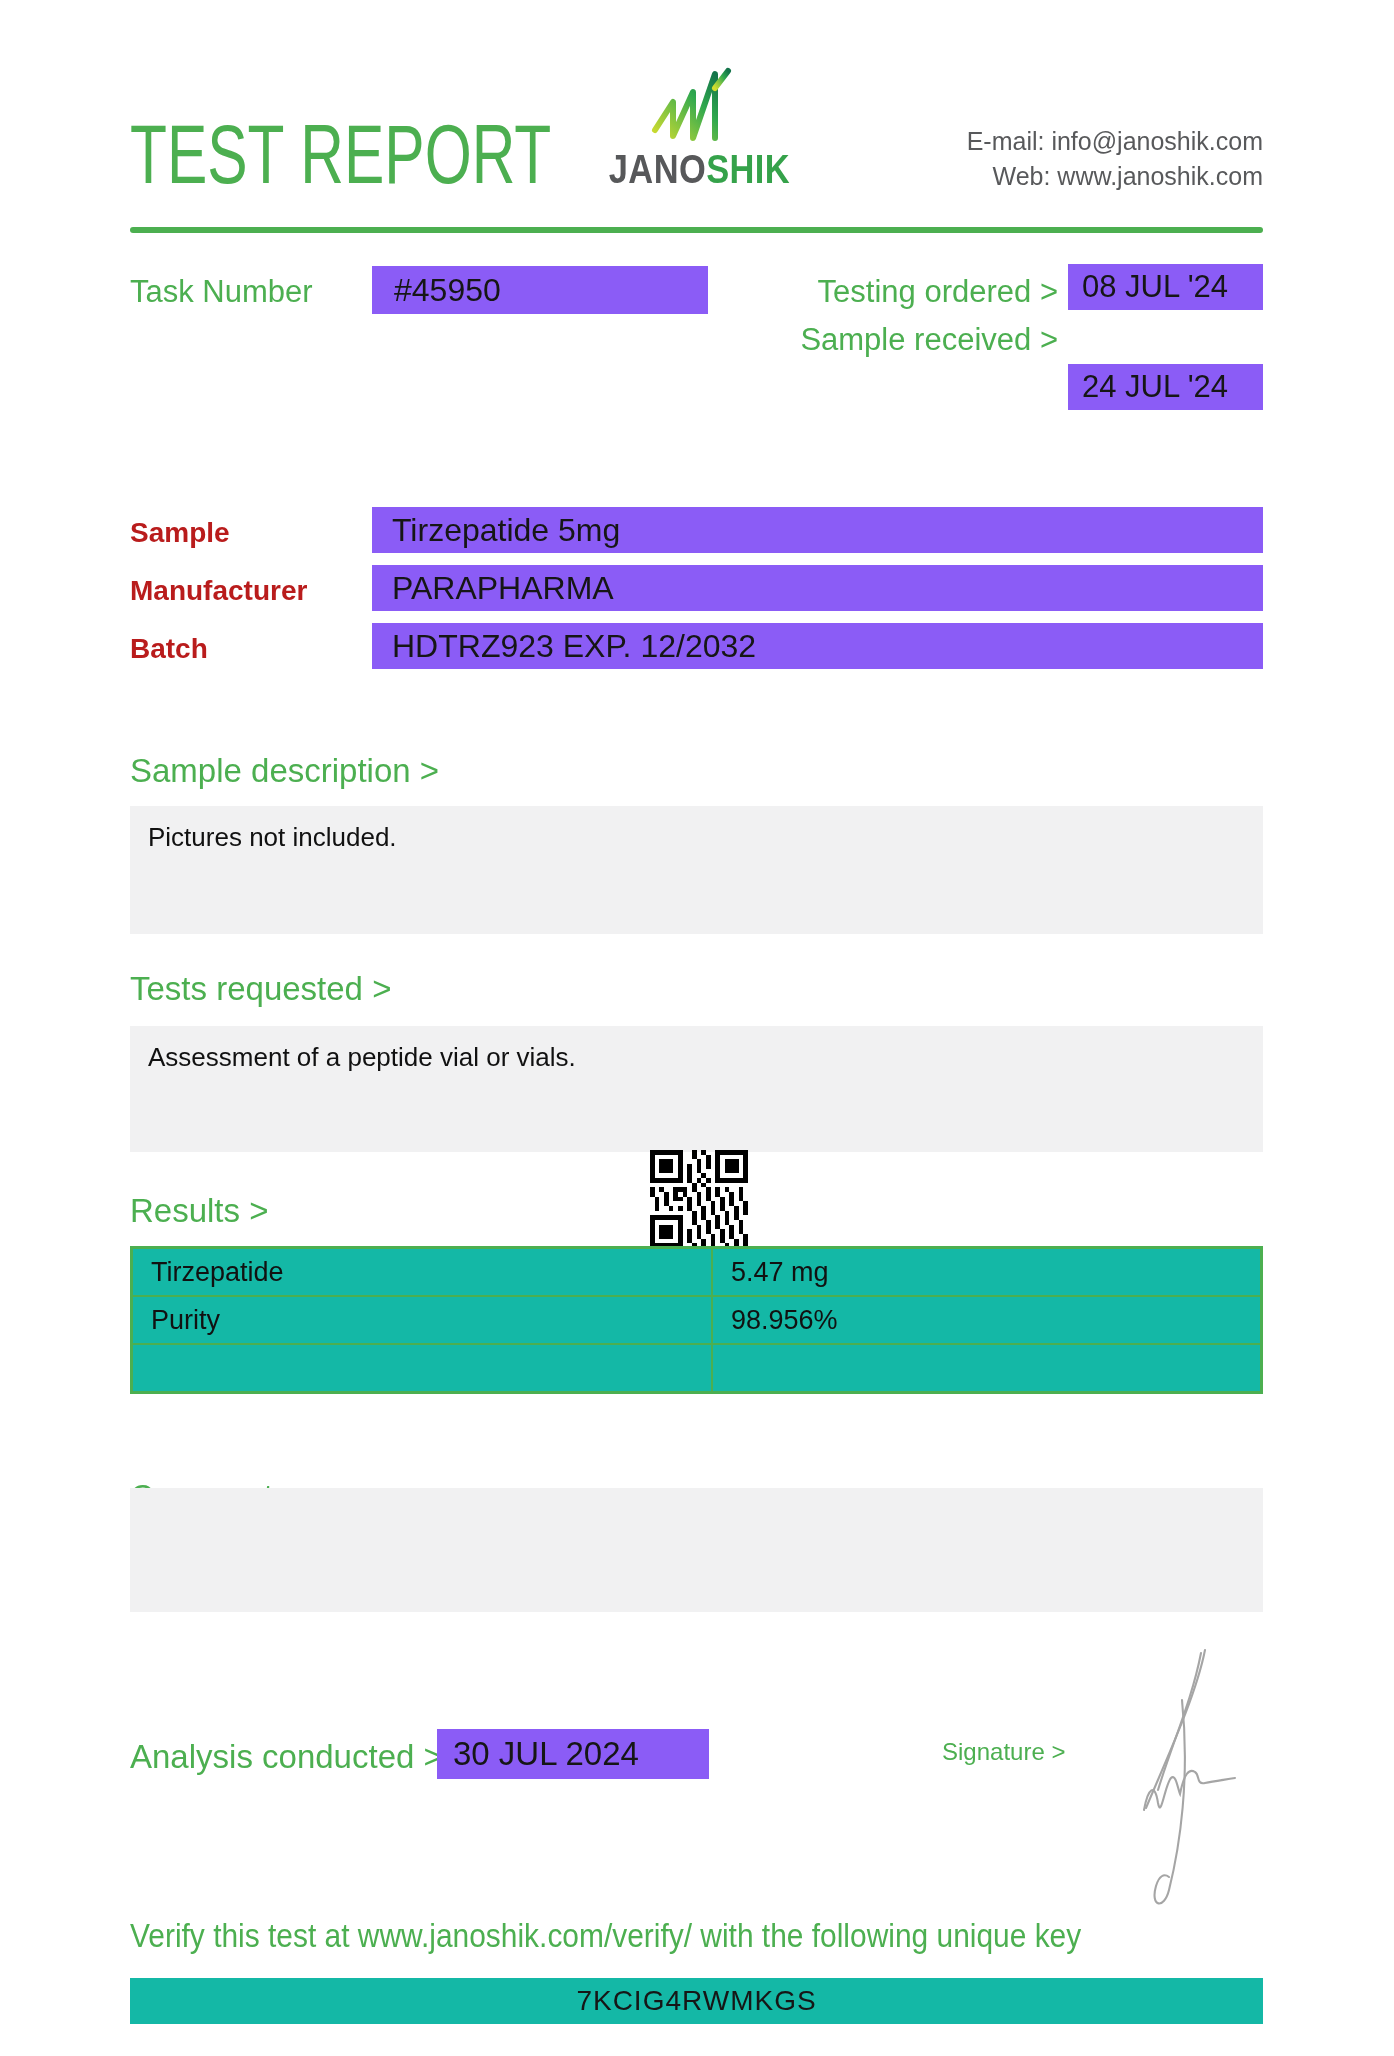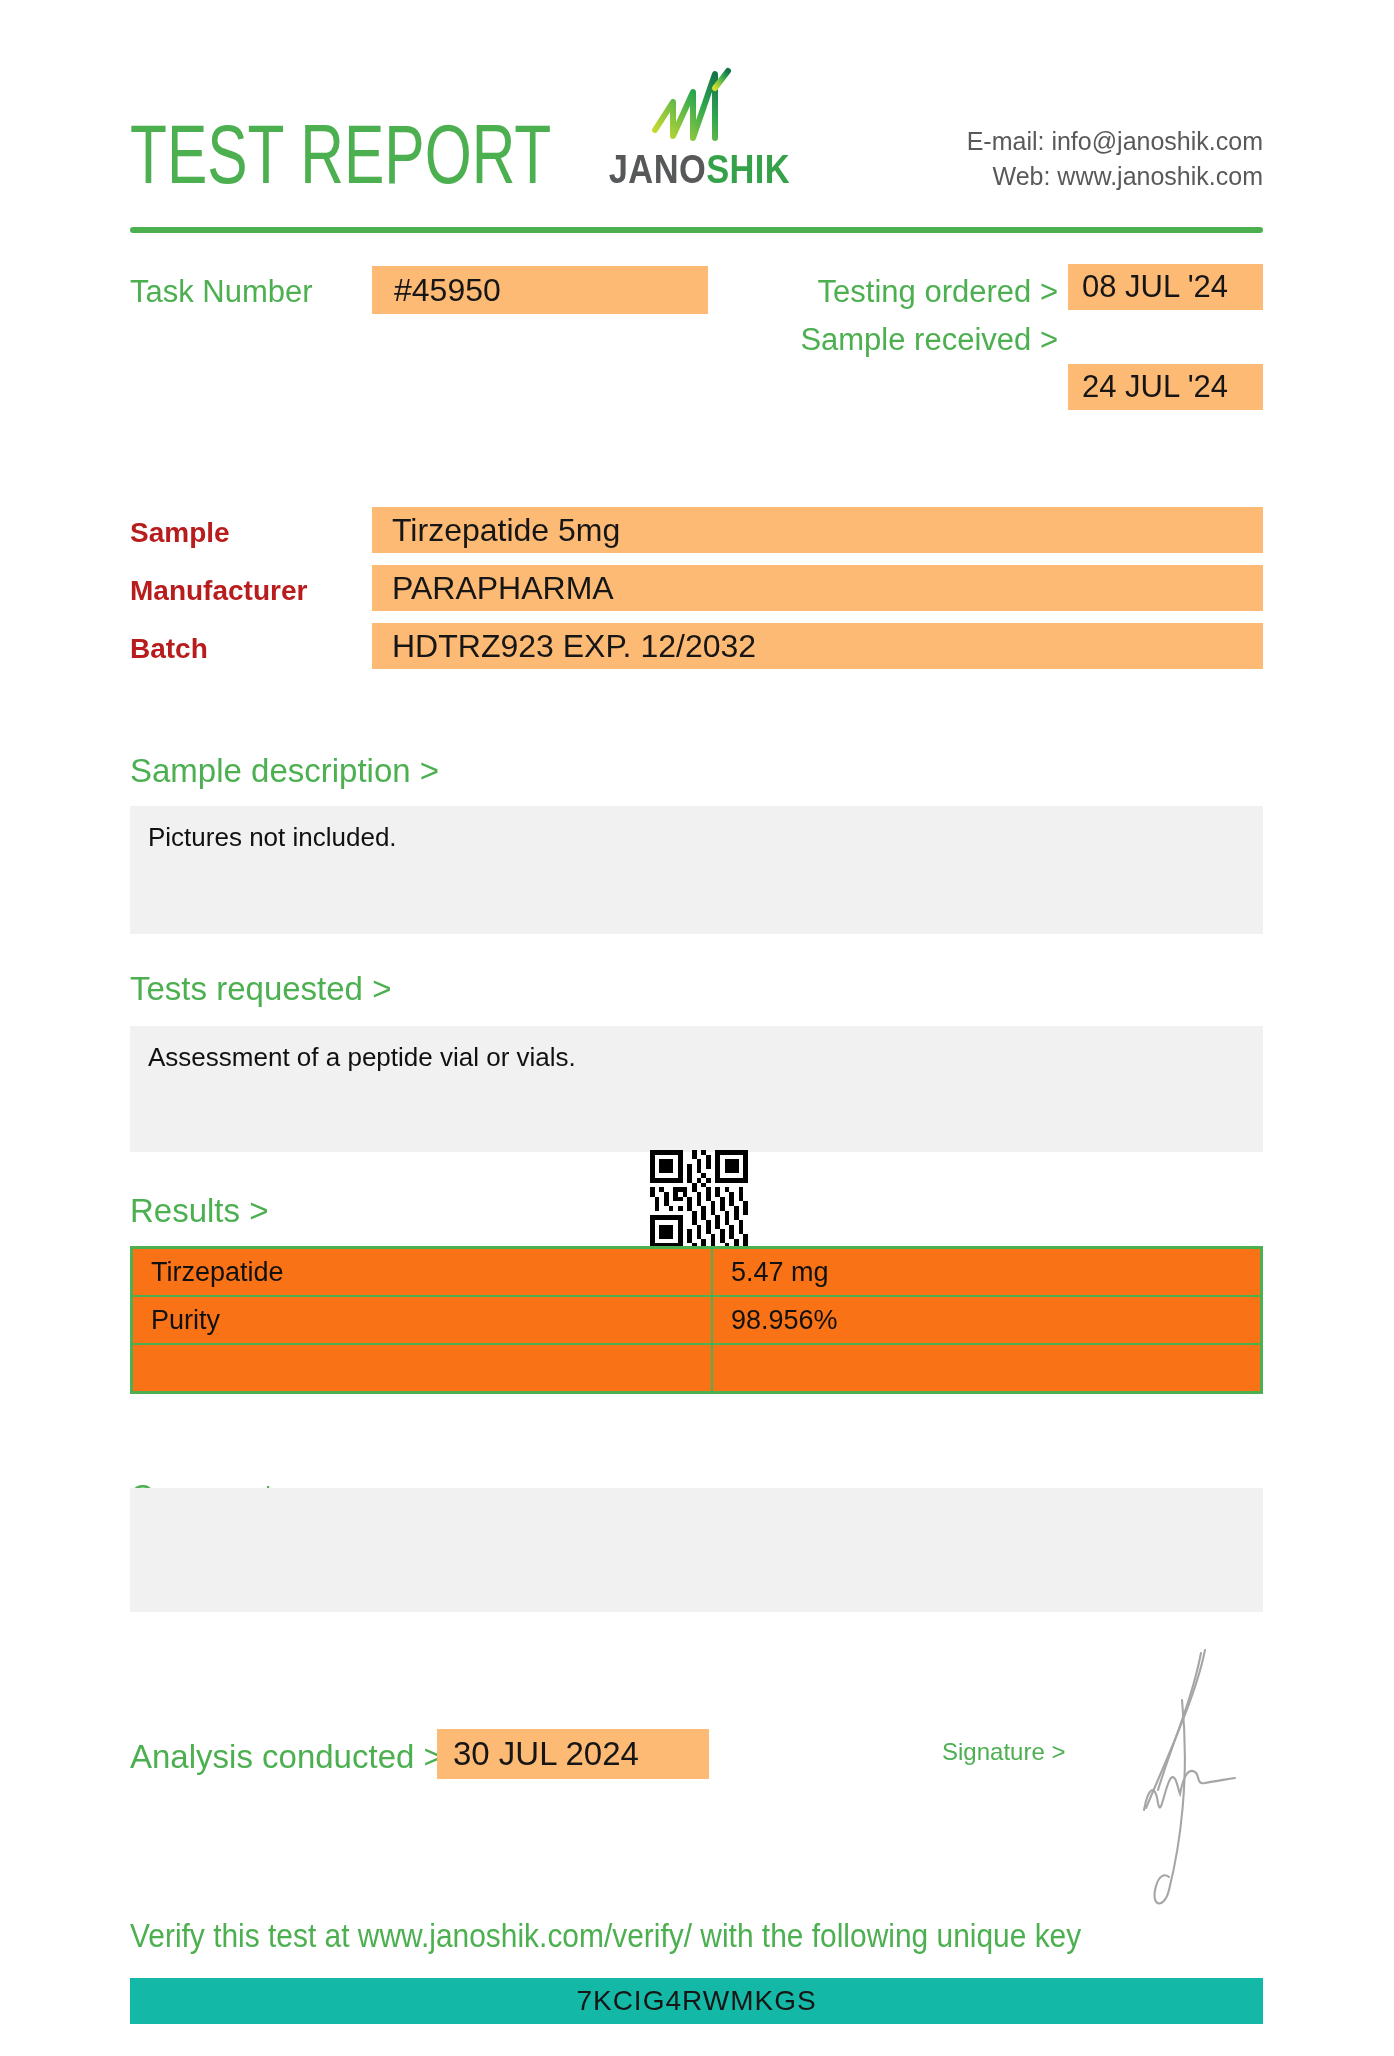--- a/index.html
+++ b/index.html
@@ -28,21 +28,21 @@
     right:131px; top:124px; text-align:right; font-size:25px; line-height:35px;
     color:#58595b;
   }
   .header-rule {
     left:130px; top:227px; width:1133px; height:6px; background:#4caf50; border-radius:3px;
   }
 
   
   .label-green { font-size:31px; color:#4caf50; white-space:nowrap; }
   .value-box {
-    background:#fdba74; color:#161616; font-size:32px; white-space:nowrap;
+    background:#8b5cf6; color:#161616; font-size:32px; white-space:nowrap;
     box-sizing:border-box;
   }
   .task-label { left:130px; top:274px; }
   .task-box   { left:372px; top:266px; width:336px; height:48px; line-height:48px; padding-left:22px; }
   .ordered-label  { left:745px; top:274px; width:313px; text-align:right; }
   .ordered-box    { left:1068px; top:264px; width:195px; height:46px; line-height:46px; padding-left:14px; font-size:31px; }
   .received-label { left:745px; top:322px; width:313px; text-align:right; }
   .received-box   { left:1068px; top:324px; width:195px; height:46px; line-height:46px; padding-left:14px; font-size:31px;margin-top:40px; }
 
   
@@ -57,21 +57,21 @@
   }
 
   
   .results-table {
     left:130px; top:1246px; width:1133px; height:148px; box-sizing:border-box;
     background:#4caf50; border:3px solid #4caf50;
     display:grid; grid-template-columns:578px 1fr; grid-template-rows:1fr 1fr 1fr;
     grid-gap:2px;
   }
   .results-table .cell {
-    background:#f97316; font-size:27px; color:#111; display:flex; align-items:center;
+    background:#14b8a6; font-size:27px; color:#111; display:flex; align-items:center;
     padding-left:18px;
   }
 
   
   .qr { left:650px; top:1150px; width:98px; height:98px; }
   .qr svg { display:block; width:98px; height:98px; shape-rendering:crispEdges; }
 
   
   .analysis-label { left:130px; top:1738px; font-size:33px; }
   .analysis-box { left:437px; top:1729px; width:272px; height:50px; line-height:50px; padding-left:16px; font-size:33px; }

